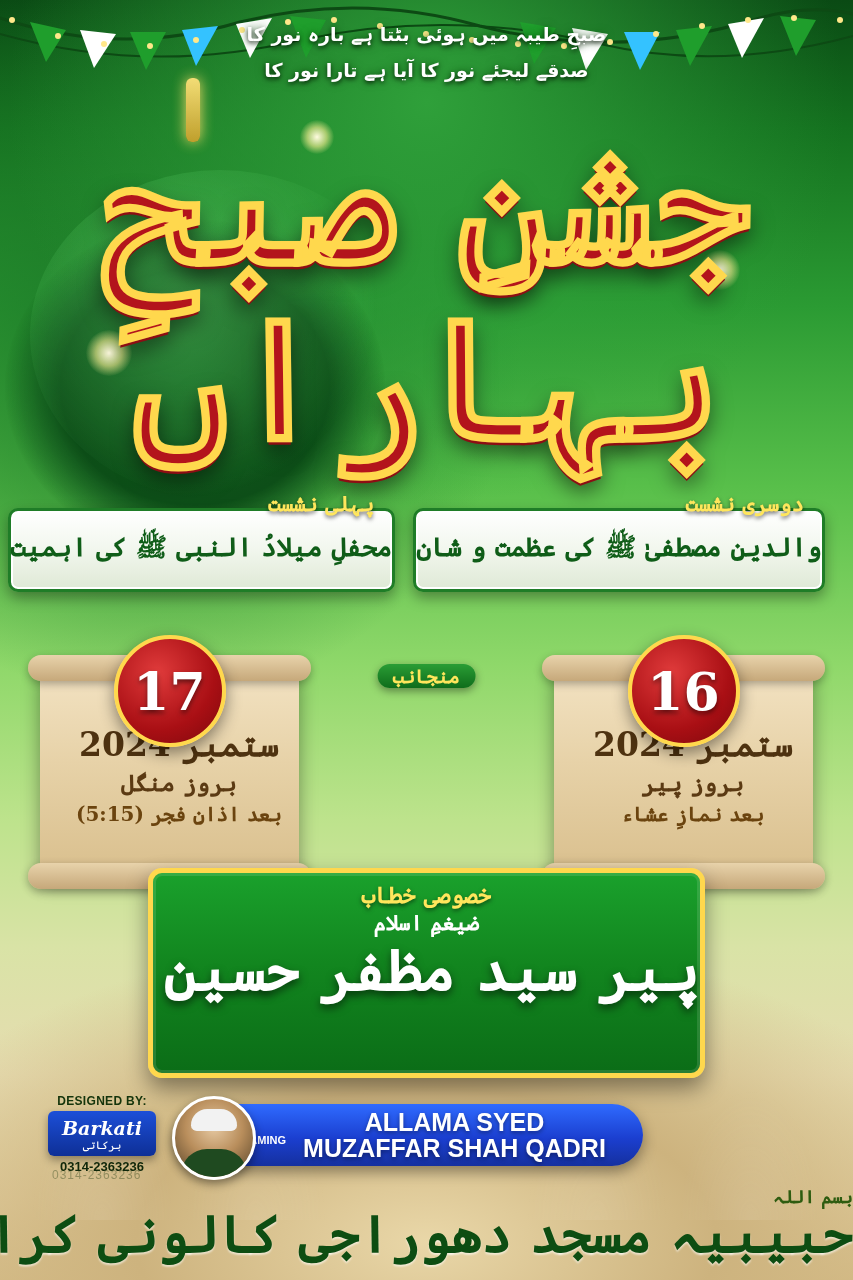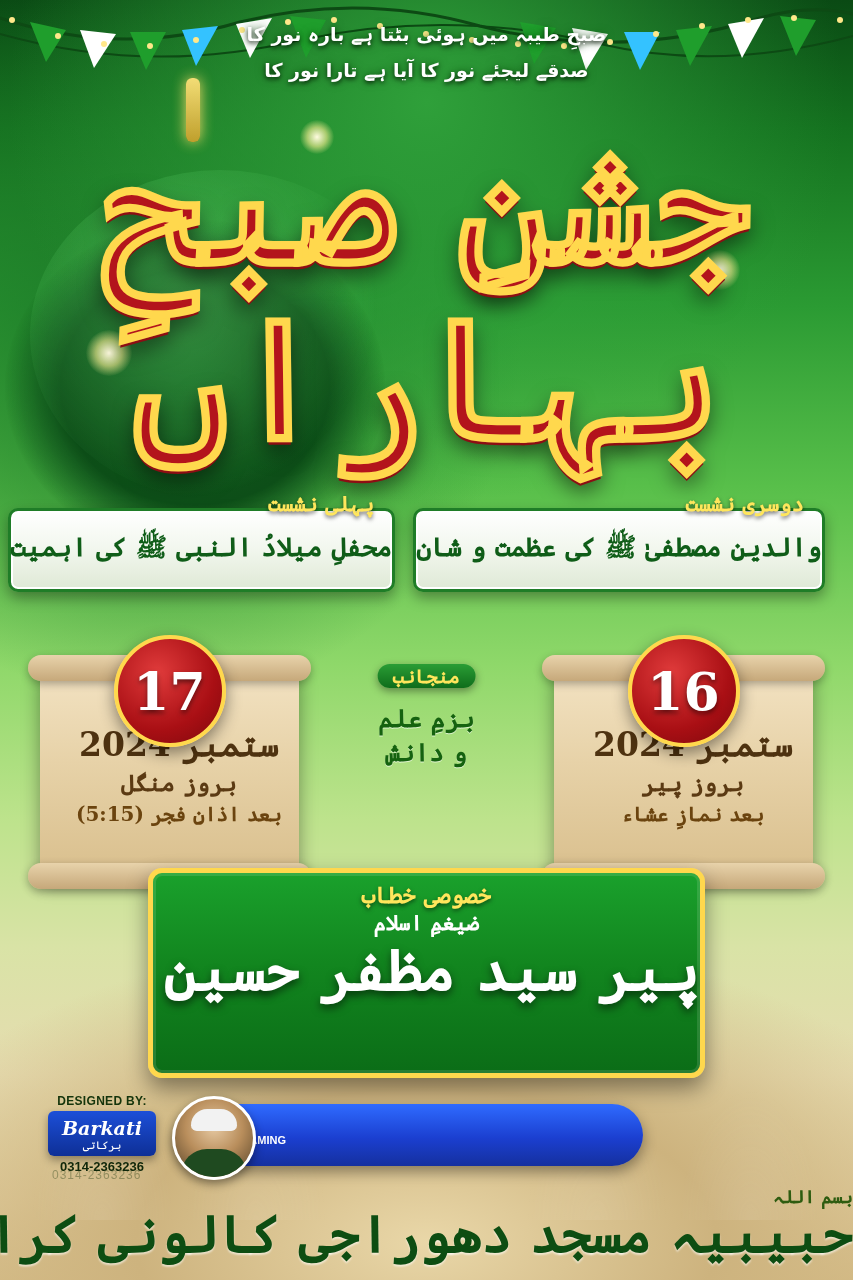--- a/index.html
+++ b/index.html
@@ -331,24 +331,20 @@
       <div class="daybadge">16</div>
       <div class="scroll-body">
         <div class="scroll-month">ستمبر 2024</div>
         <div class="scroll-day">بروز پیر</div>
         <div class="scroll-time">بعد نمازِ عشاء</div>
       </div>
     </div>
 
     <div class="middle-tag">
       <div class="ribbon">منجانب</div>
-      <div class="lines">
-        <div>بزمِ علم</div>
-        <div>و دانش</div>
-      </div>
     </div>
 
     <div class="scroll">
       <div class="daybadge">17</div>
       <div class="scroll-body">
         <div class="scroll-month">ستمبر 2024</div>
         <div class="scroll-day">بروز منگل</div>
         <div class="scroll-time">بعد اذانِ فجر (5:15)</div>
       </div>
     </div>
@@ -375,20 +371,24 @@
       <div class="turban"></div>
       <div class="robe"></div>
     </div>
     <div class="fb-badge">
       <div class="fb-circle">f</div>
       <div class="fb-text">
         <div>LIVE</div>
         <div>STREAMING</div>
       </div>
     </div>
+    <div class="live-name">
+      <div>ALLAMA SYED</div>
+      <div>MUZAFFAR SHAH QADRI</div>
+    </div>
   </div>
 
   <div class="watermark">0314-2363236</div>
 
   <div class="venue">
     <div class="venue-crest">بسم اللہ</div>
     <div class="venue-name">حبیبیہ مسجد دھوراجی کالونی کراچی</div>
   </div>
 
 </div>

